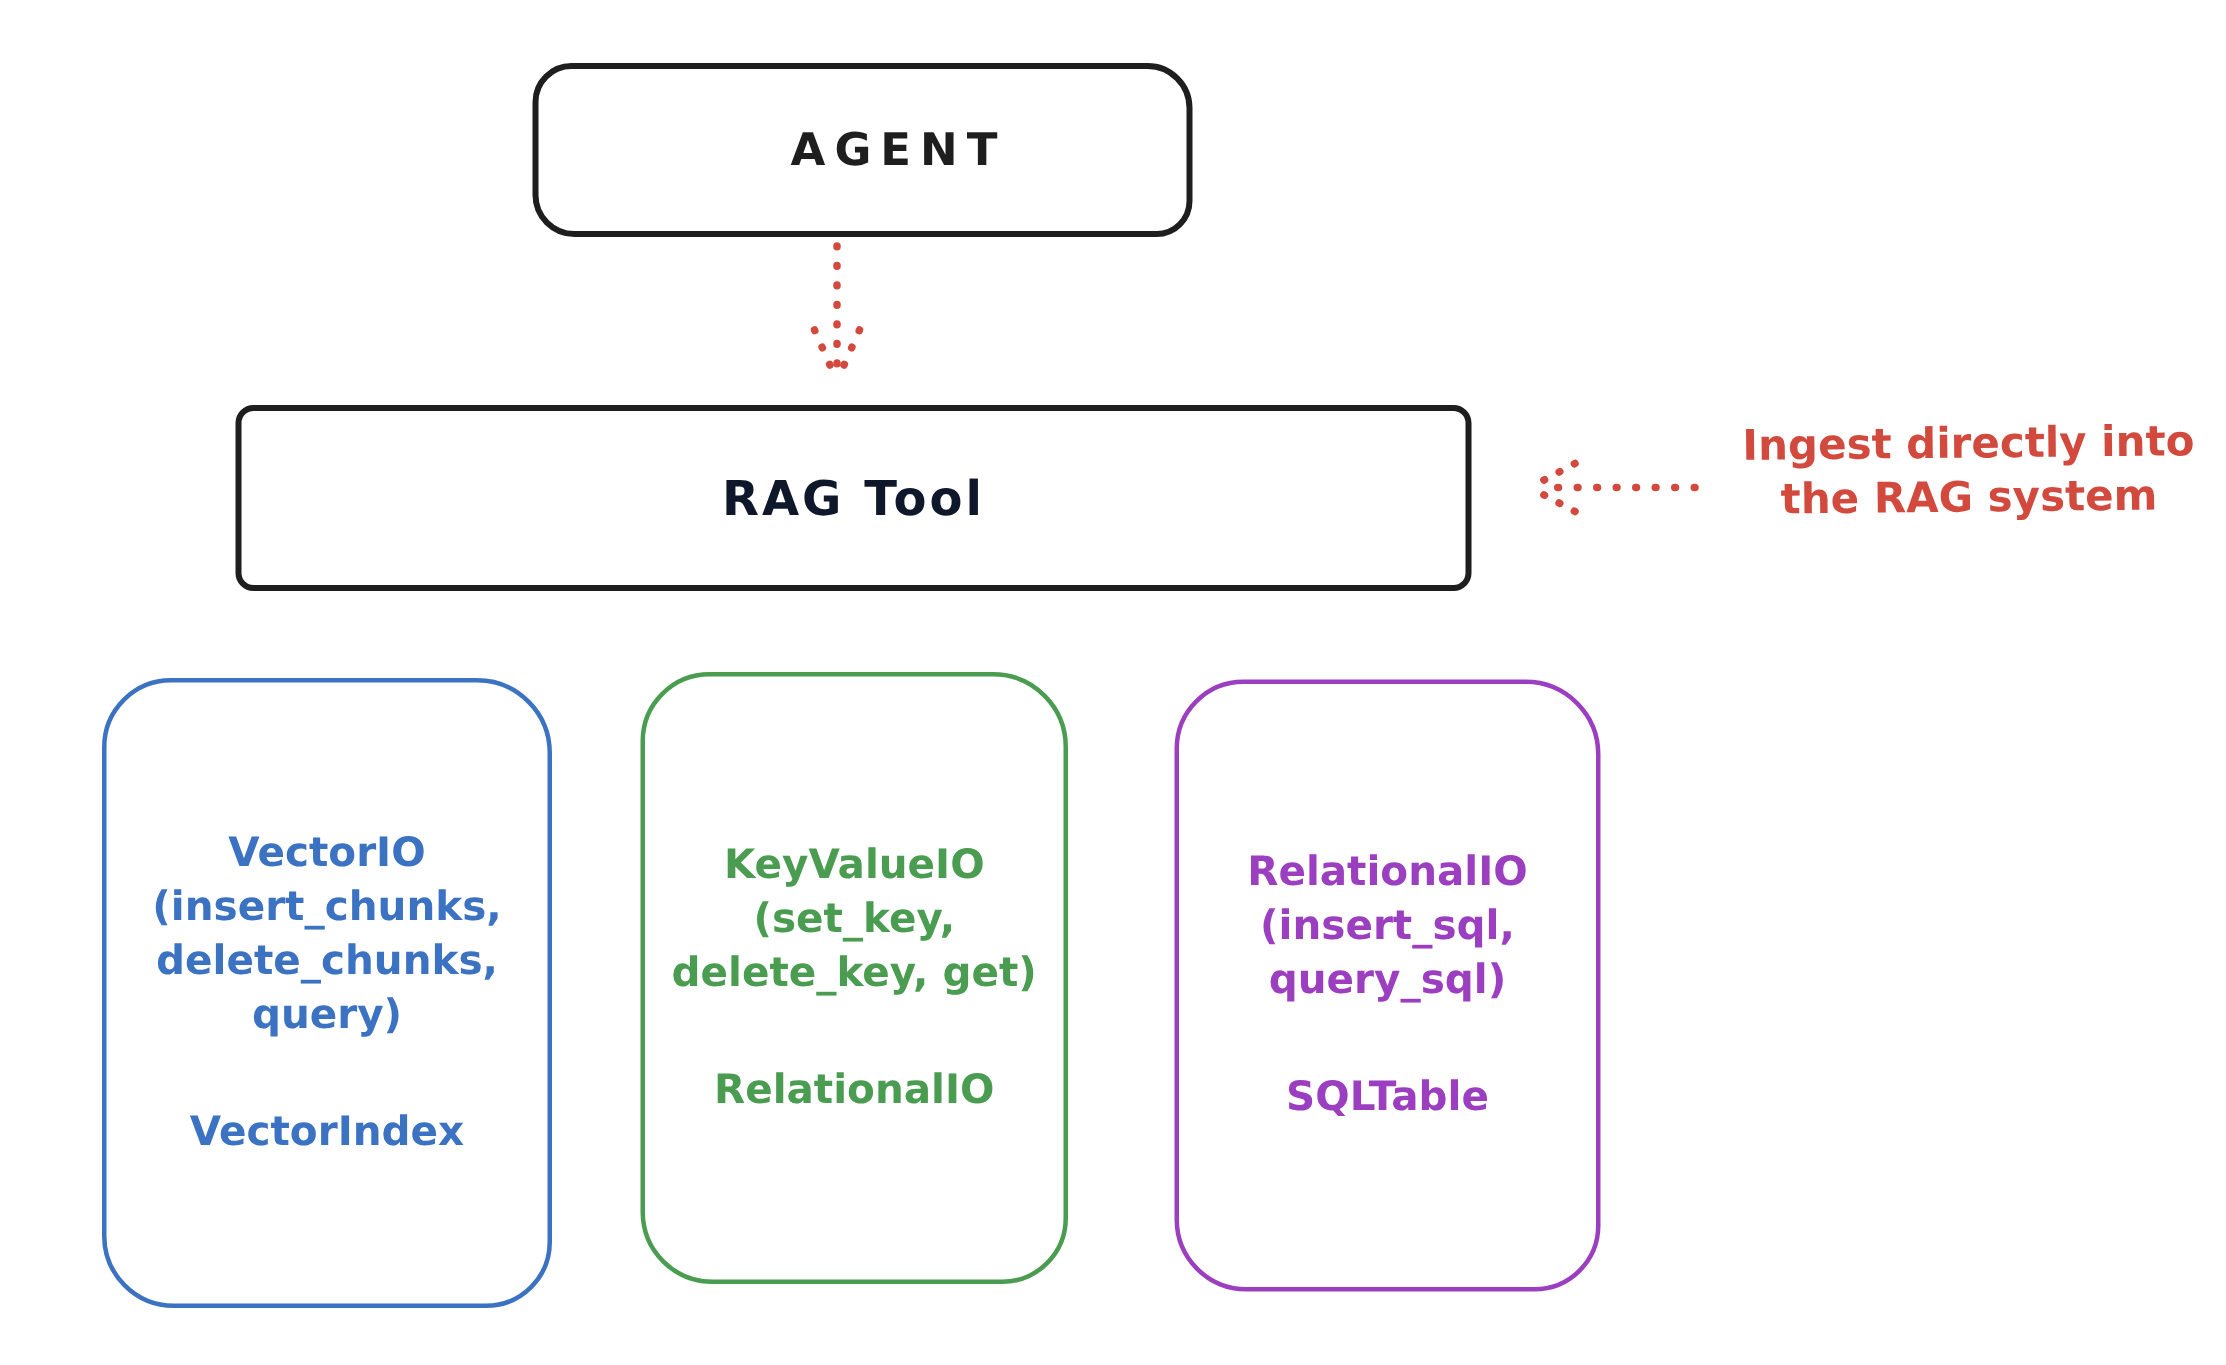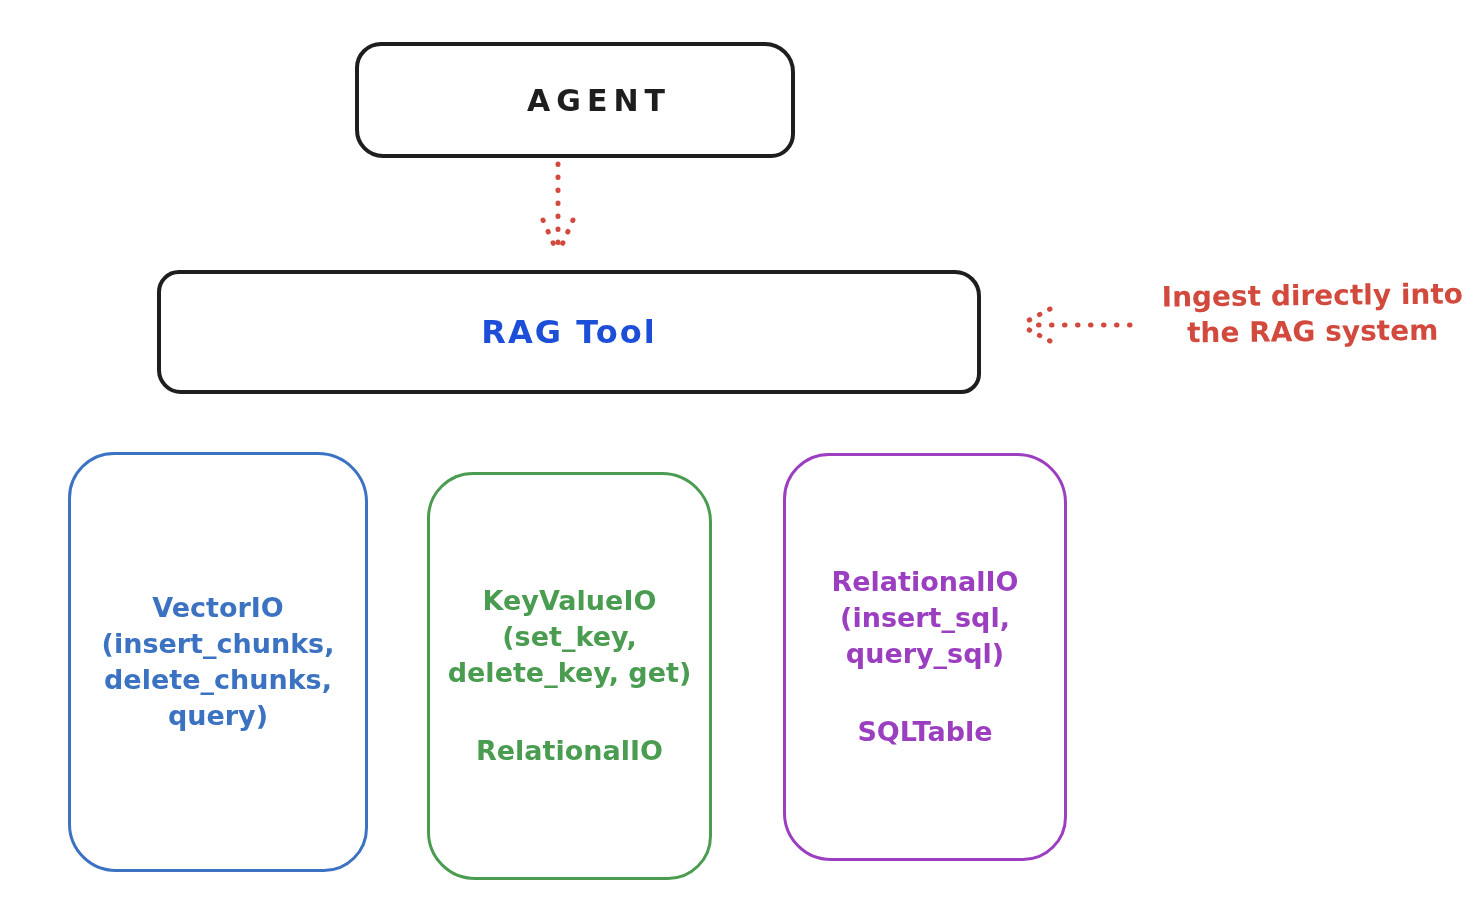--- a/index.html
+++ b/index.html
@@ -39,21 +39,21 @@
     position:absolute;
     box-sizing:border-box;
     display:flex;flex-direction:column;
     align-items:center;justify-content:center;
     text-align:center;
     background:#ffffff;
     border:3.5px solid;border-radius:46px 50px 44px 48px;
     font-size:27px;font-weight:600;line-height:1.33;
   }
   .module-vector{left:68px;top:452px;width:300px;height:420px;}
-  .module-keyvalue{left:427px;top:472px;width:285px;height:408px;}
+  .module-keyvalue{left:427px;top:448px;width:285px;height:408px;}
   .module-relational{left:783px;top:453px;width:284px;height:408px;}
   .module .interface{white-space:pre-line;}
   .module .index{margin-top:42px;}
 </style>
 </head>
 <body>
 
 <div id="canvas">
 
   <div class="box agent-box" style="border-color: rgb(30, 30, 30); color: rgb(30, 30, 30);">
@@ -61,40 +61,41 @@
   </div>
 
   <div class="arrow" style="left: 534px; top: 160px; color: rgb(210, 74, 62);">
     <svg width="48" height="100" viewBox="0 0 48 100" fill="none">
       <line x1="24" y1="4" x2="24" y2="90" stroke="currentColor" stroke-width="5" stroke-linecap="round" stroke-dasharray="0.5 12.5"></line>
       <line x1="9" y1="60" x2="24" y2="94" stroke="currentColor" stroke-width="5" stroke-linecap="round" stroke-dasharray="0.5 12"></line>
       <line x1="39" y1="60" x2="24" y2="94" stroke="currentColor" stroke-width="5" stroke-linecap="round" stroke-dasharray="0.5 12"></line>
     </svg>
   </div>
 
-  <div class="box rag-box" style="border-color: rgb(30, 30, 30); color: #1d4ed8;">
+  <div class="box rag-box" style="border-color: rgb(30, 30, 30); color: #0f172a; border-radius: 12px;">
     <span>RAG Tool</span>
   </div>
 
   <div class="arrow" style="left: 1012px; top: 303px; color: rgb(210, 74, 62);">
     <svg width="124" height="44" viewBox="0 0 124 44" fill="none">
       <line x1="118" y1="22" x2="14" y2="22" stroke="currentColor" stroke-width="5" stroke-linecap="round" stroke-dasharray="0.5 12.5"></line>
       <line x1="38" y1="6" x2="8" y2="22" stroke="currentColor" stroke-width="5" stroke-linecap="round" stroke-dasharray="0.5 11"></line>
       <line x1="38" y1="38" x2="8" y2="22" stroke="currentColor" stroke-width="5" stroke-linecap="round" stroke-dasharray="0.5 11"></line>
     </svg>
   </div>
 
   <div class="annotation" style="color: rgb(210, 74, 62);">Ingest directly into
 the RAG system</div>
 
   <div class="module module-vector" style="border-color: rgb(59, 114, 194); color: rgb(59, 114, 194);">
     <div class="interface">VectorIO
 (insert_chunks,
 delete_chunks,
 query)</div>
+    <div class="index">VectorIndex</div>
   </div>
 
   <div class="module module-keyvalue" style="border-color: rgb(74, 156, 80); color: rgb(74, 156, 80);">
     <div class="interface">KeyValueIO
 (set_key,
 delete_key, get)</div>
     <div class="index">RelationalIO</div>
   </div>
 
   <div class="module module-relational" style="border-color: rgb(155, 63, 192); color: rgb(155, 63, 192);">

